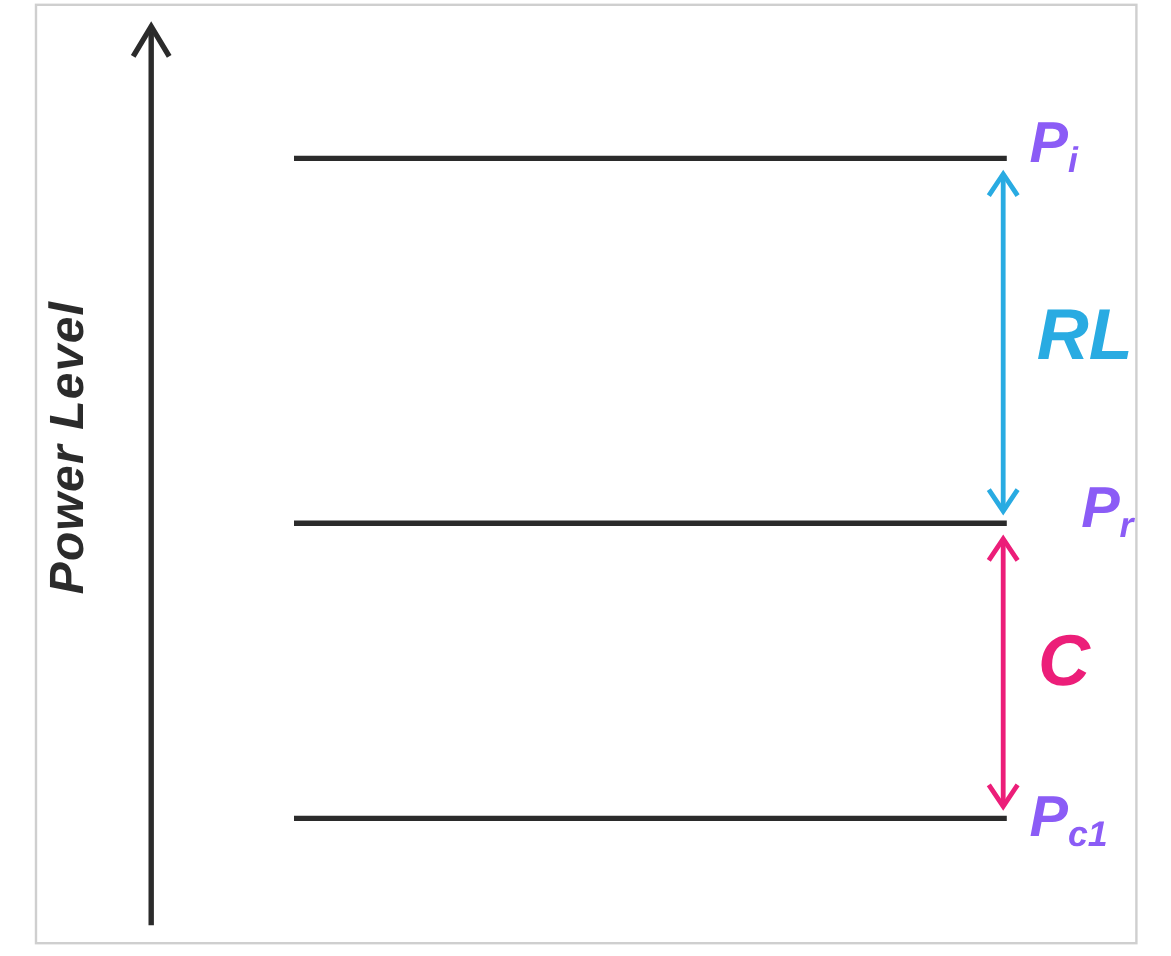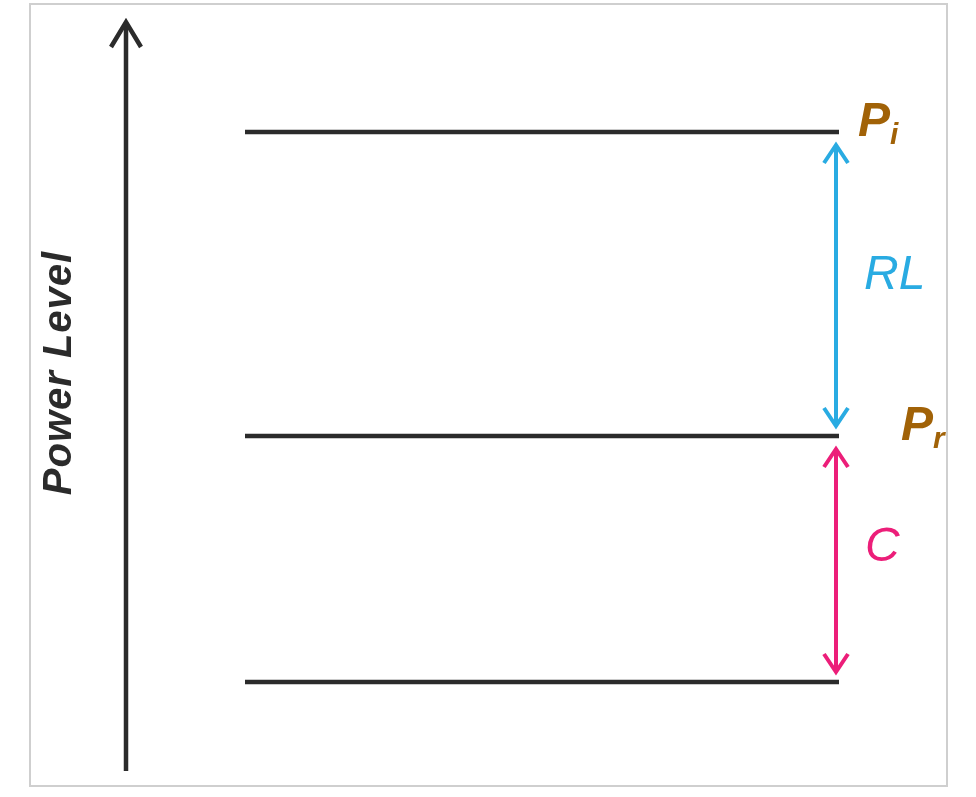--- a/index.html
+++ b/index.html
@@ -40,38 +40,38 @@
     font-weight: bold;
     font-style: italic;
     color: #2b2b2b;
     letter-spacing: 1px;
   }
   .lvl {
     position: absolute;
     font-size: 48px;
     font-weight: bold;
     font-style: italic;
-    color: #a16207;
+    color: #8b5cf6;
     line-height: 1;
     white-space: nowrap;
   }
   .lvl sub {
     font-size: 0.62em;
     font-weight: bold;
     font-style: italic;
     vertical-align: -0.28em;
     line-height: 0;
   }
   .lvl-pi  { left: 858px; top: 96px; }
   .lvl-pr  { left: 901px; top: 400px; }
   .lvl-pc1 { left: 858px; top: 658px; }
   .ann {
     position: absolute;
-    font-size: 48px;
-    font-weight: normal;
+    font-size: 60px;
+    font-weight: bold;
     font-style: italic;
     line-height: 1;
     white-space: nowrap;
   }
   .ann-rl { left: 864px; top: 249px; }
   .ann-c  { left: 865px; top: 521px; }
 </style>
 </head>
 <body>
 
@@ -104,17 +104,18 @@
       <polyline points="824,654 836,672 848,654"></polyline>
     </g>
   </svg>
 
   <div class="ylabel">Power Level</div>
 
   <div class="lvl lvl-pi"><span>P</span><sub>i</sub></div>
 
   <div class="lvl lvl-pr"><span>P</span><sub>r</sub></div>
 
+  <div class="lvl lvl-pc1"><span>P</span><sub>c1</sub></div>
 
   <div class="ann ann-rl" style="color: rgb(41, 171, 226);">RL</div>
 
   <div class="ann ann-c" style="color: rgb(236, 30, 121);">C</div>
 </div>
 
 </body></html>

